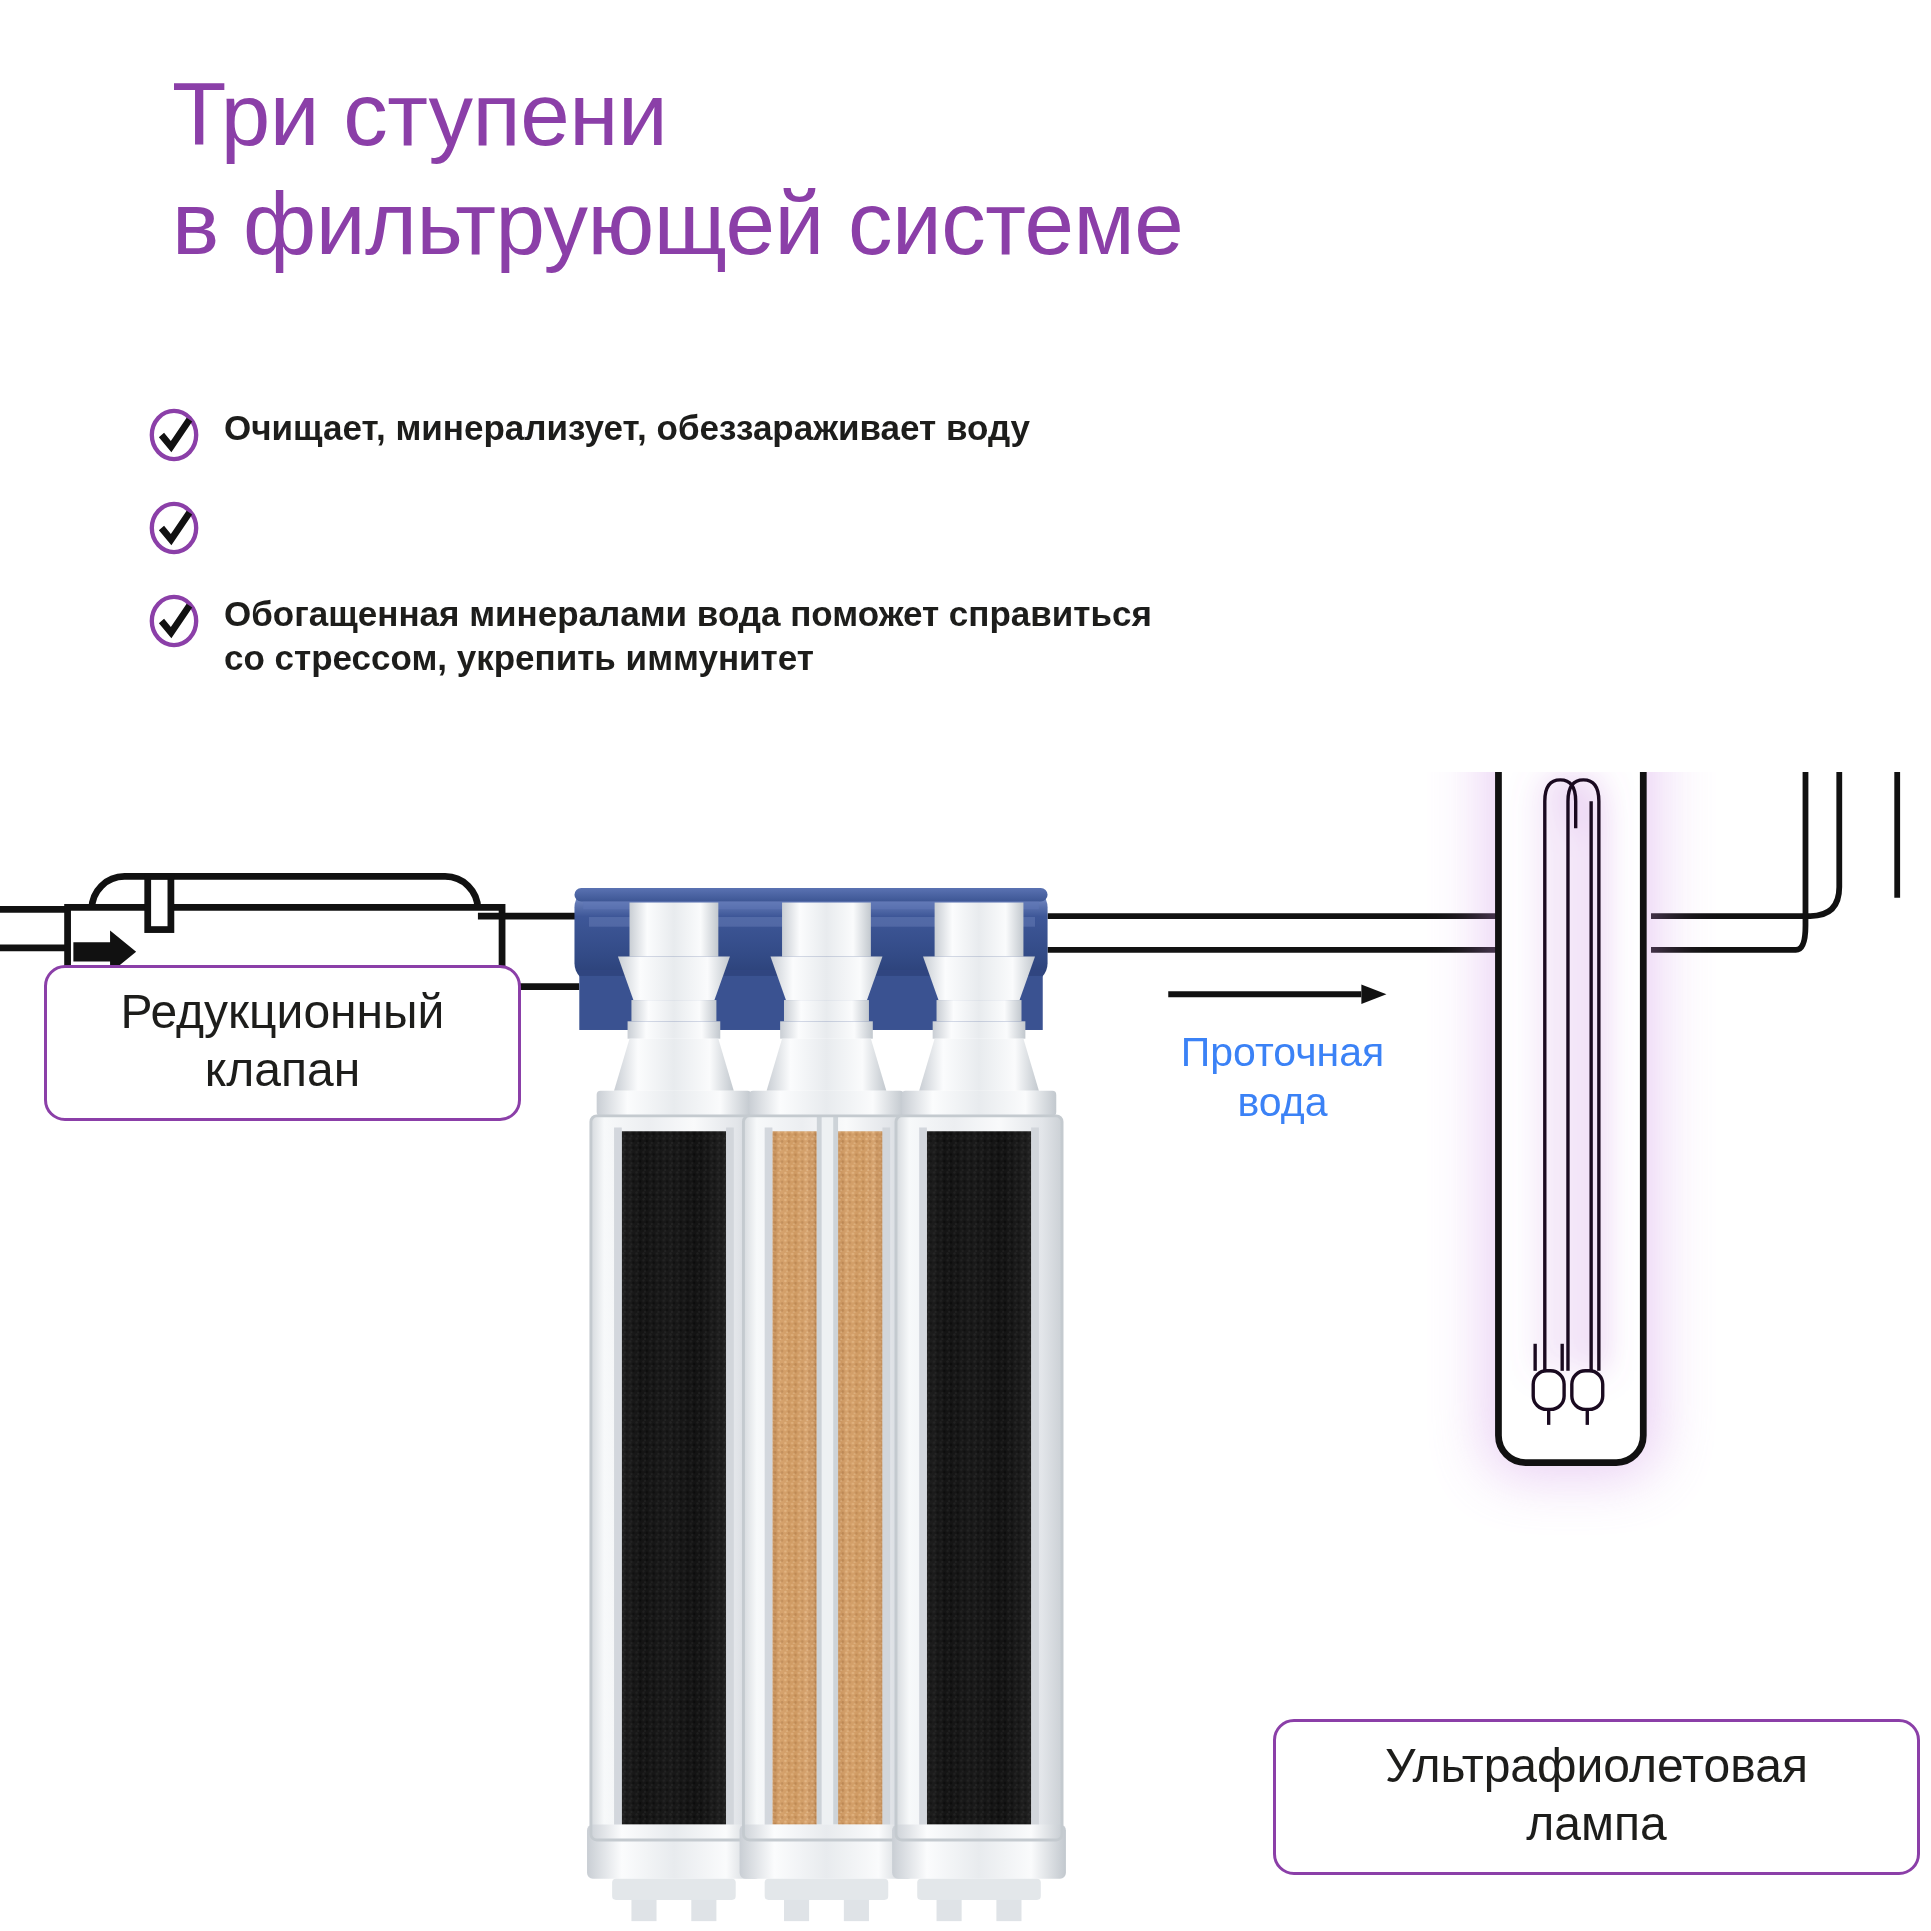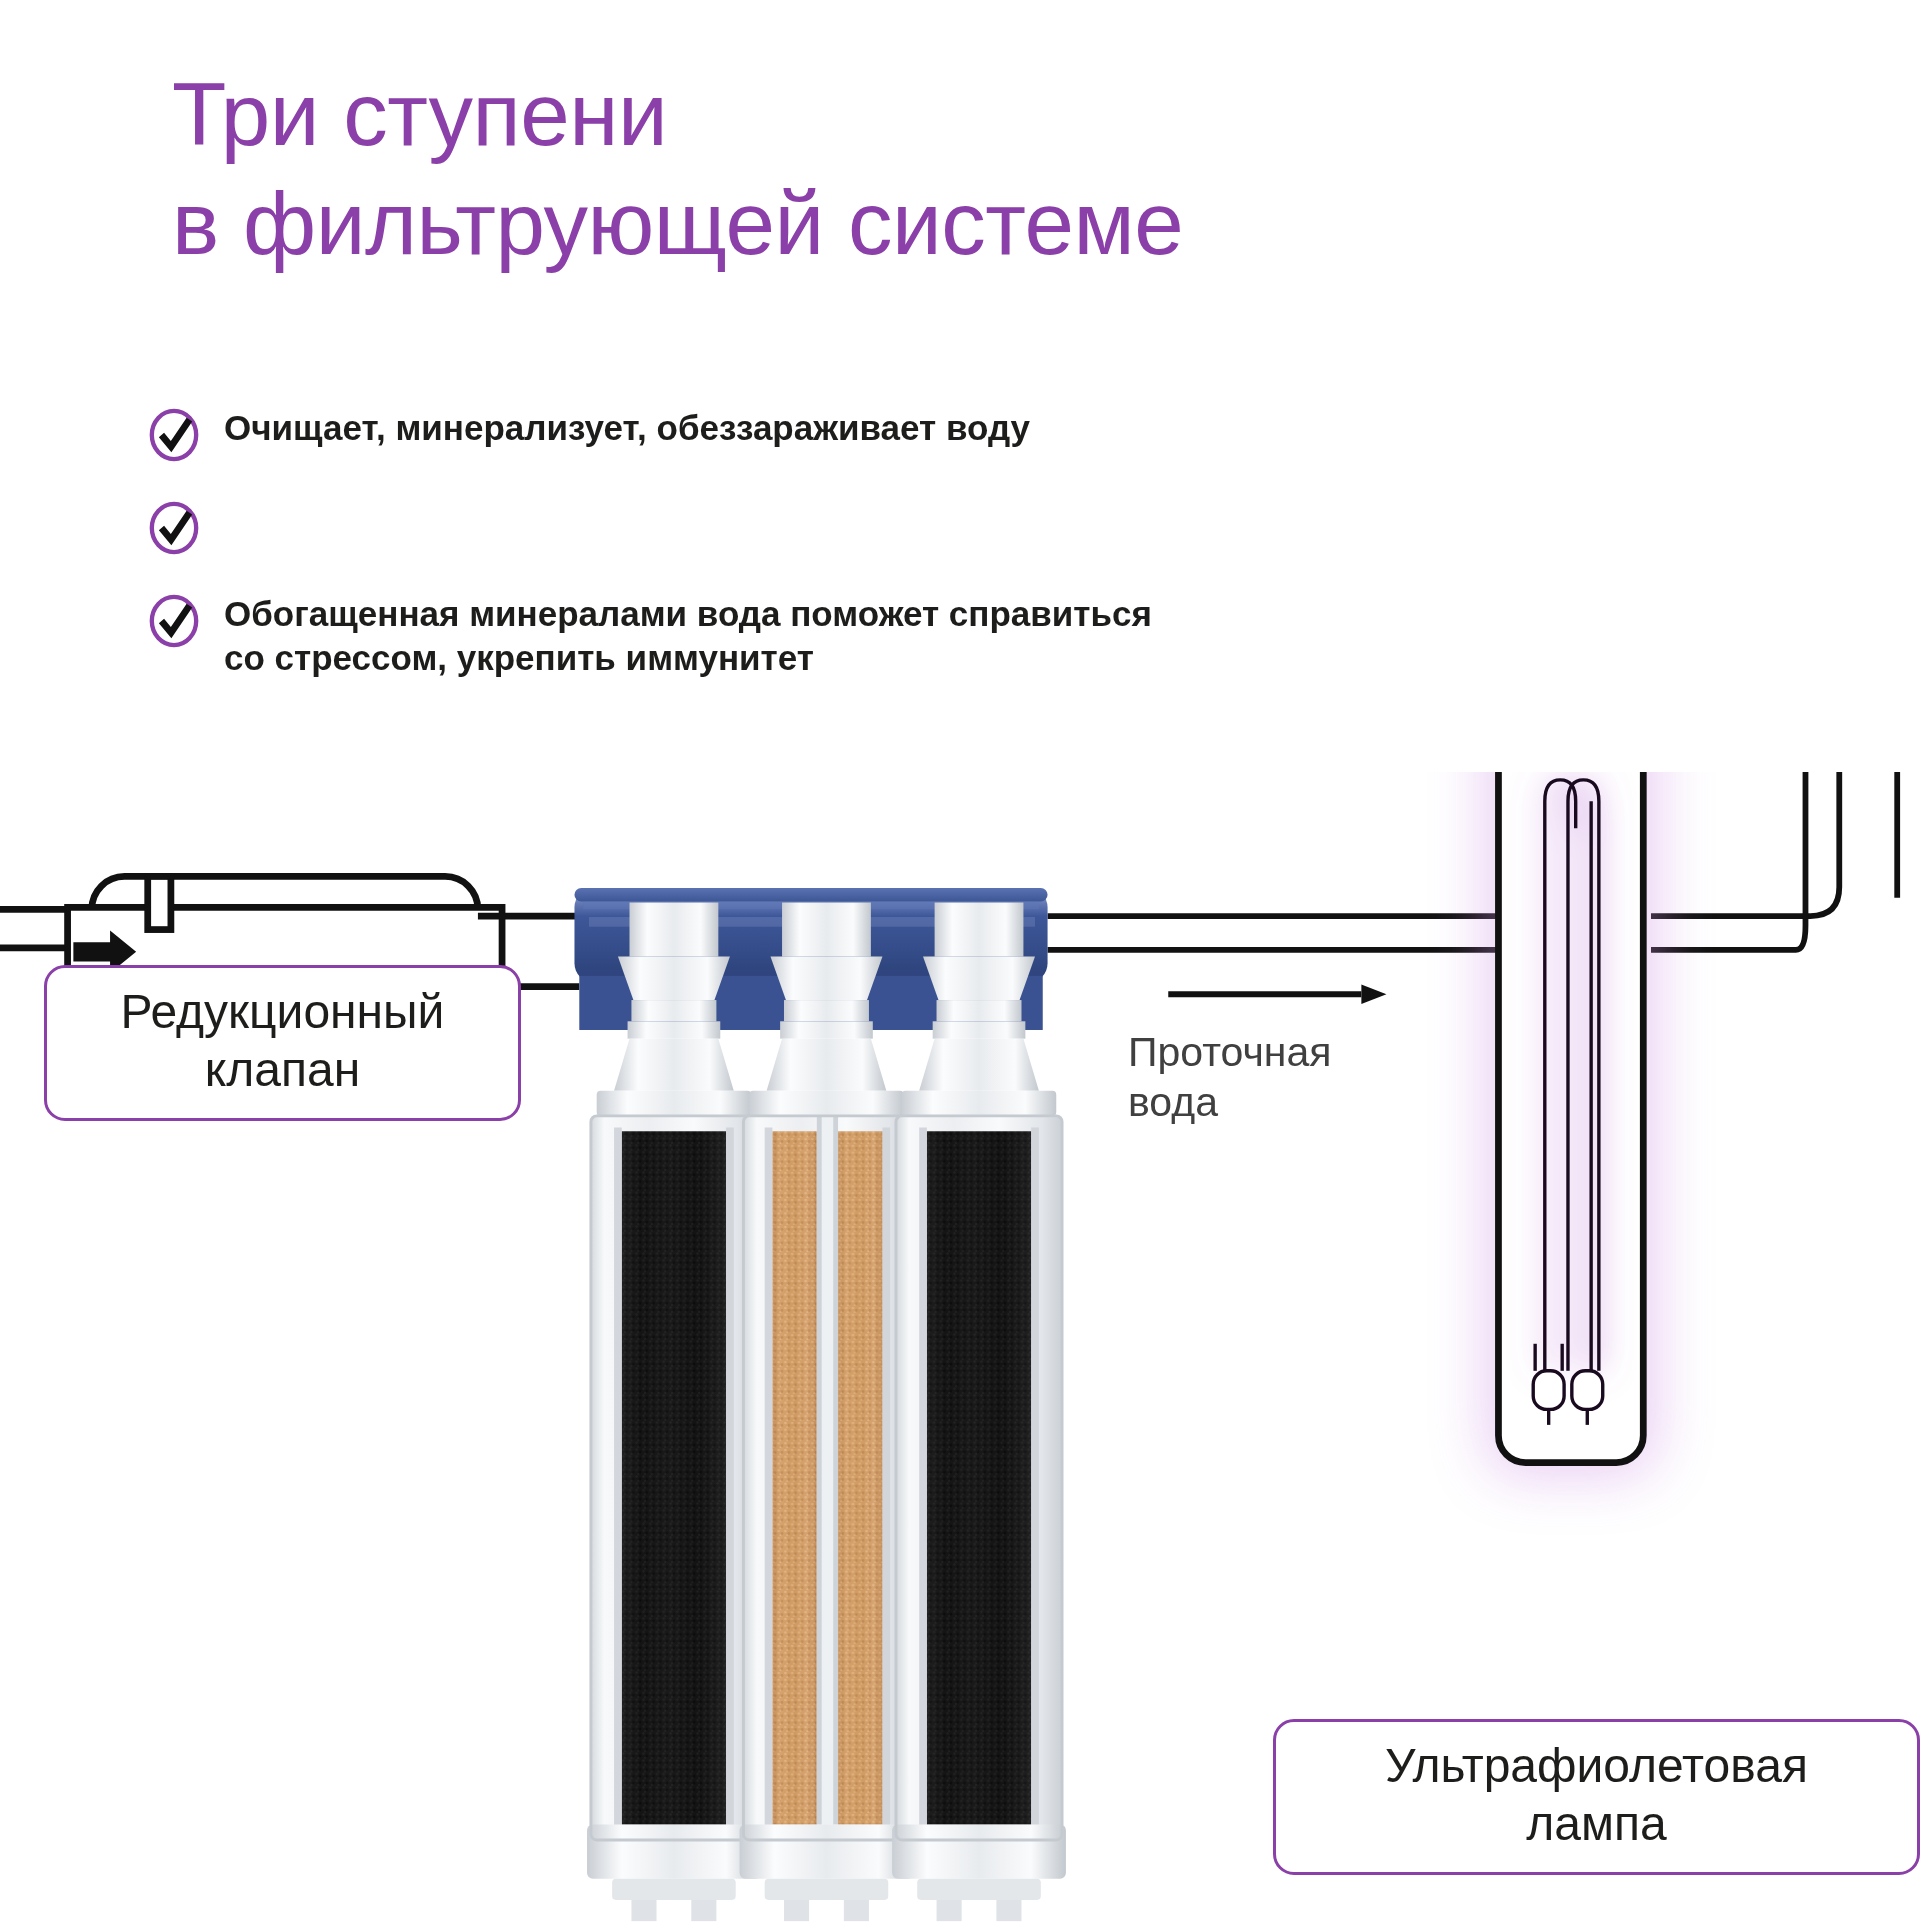--- a/index.html
+++ b/index.html
@@ -85,23 +85,24 @@
   #label-uv {
     left: 1273px;
     top: 1719px;
     width: 647px;
   }
   #label-flow {
     position: absolute;
     left: 1128px;
     top: 1027px;
     width: 309px;
+    text-align: center;
     font-size: 41px;
     line-height: 1.22;
-    color: #404040;
+    color: #3b82f6;
     white-space: pre-line;
   }
 </style>
 </head>
 <body>
 
 <div id="title">Три ступени
 в фильтрующей системе</div>
 
 <div id="bullets">

